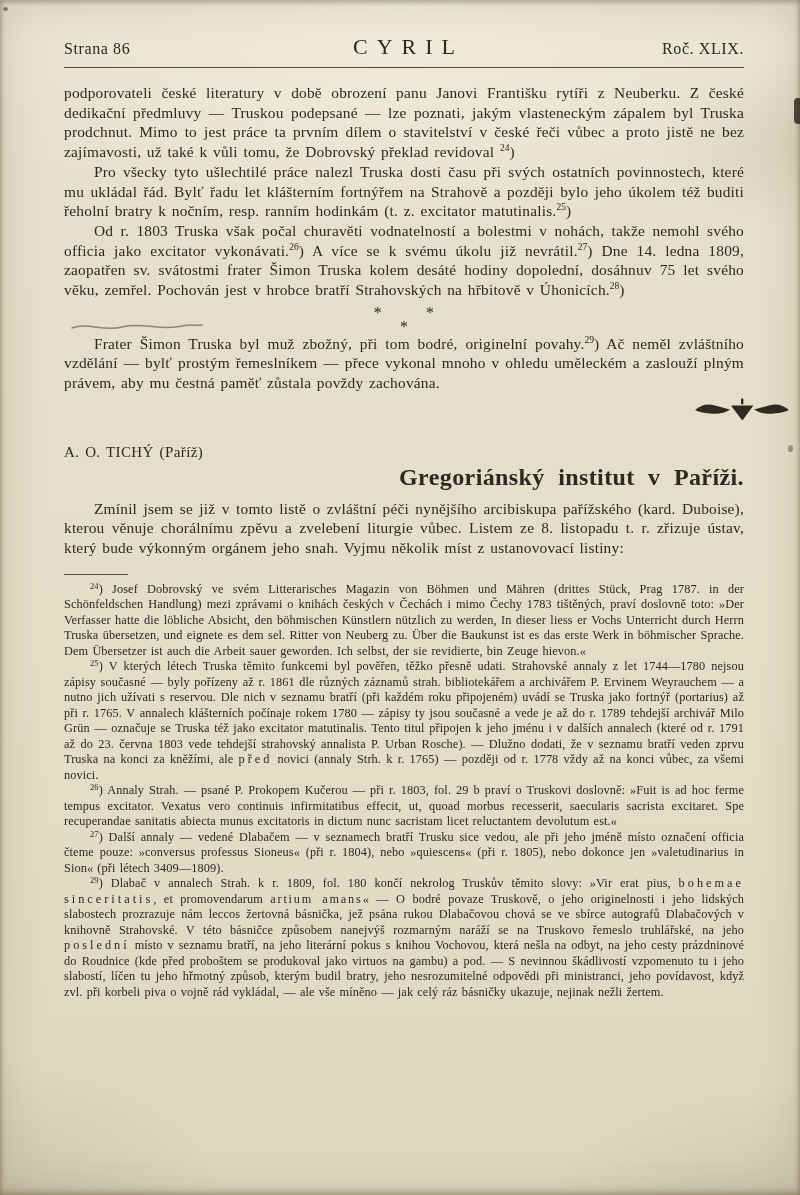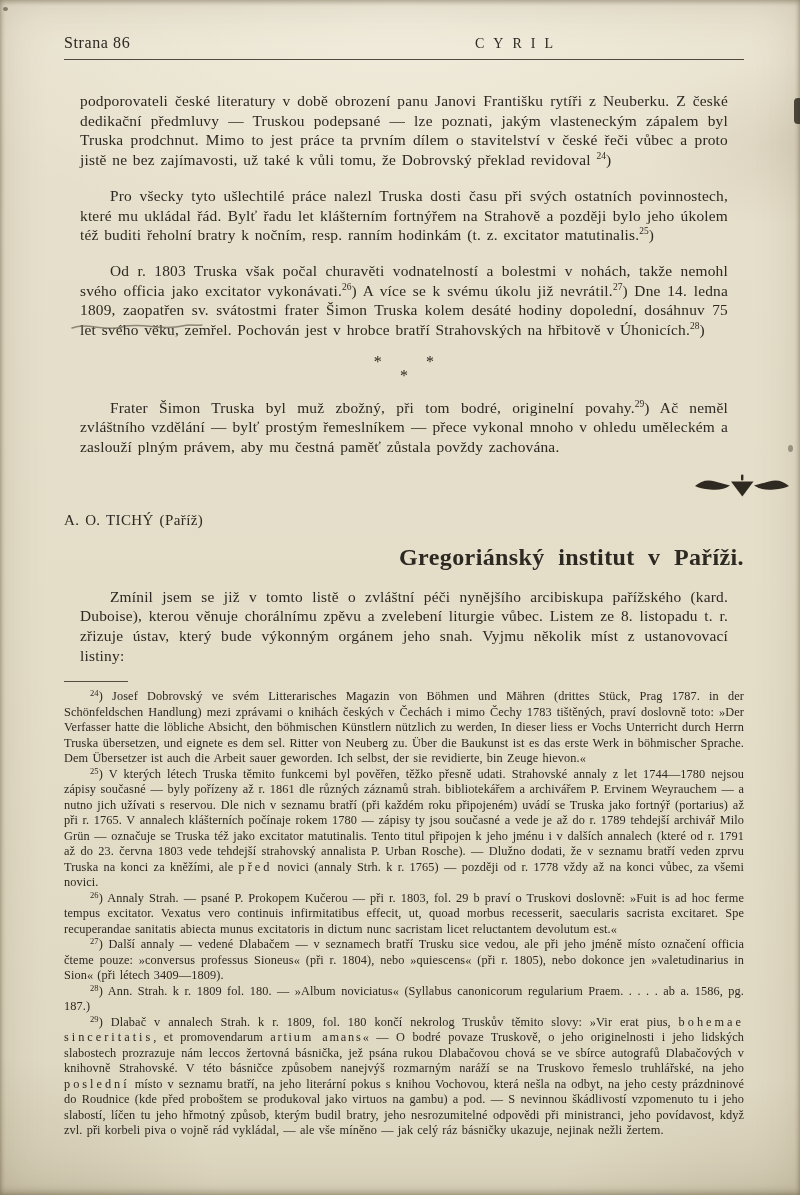--- a/index.html
+++ b/index.html
@@ -18,39 +18,39 @@
       linear-gradient(180deg,#e7e0cd 0%,#e4ddc8 55%,#ded7c0 100%);
     box-shadow:
       inset 0 0 46px rgba(95,80,48,.20),
       inset 0 0 5px rgba(70,58,32,.28),
       inset 0 3px 4px rgba(70,58,32,.18),
       inset 0 -4px 6px rgba(70,58,32,.22);
   }
   
   .hdr{display:flex;align-items:baseline;padding:34px 56px 0 64px;font-size:16px;}
   .hdr .h-left{width:220px;letter-spacing:.6px;}
-  .hdr .h-center{flex:1;text-align:center;font-size:14px;letter-spacing:9px;text-indent:9px;}
+  .hdr .h-center{flex:1;text-align:center;font-size:22px;letter-spacing:9px;text-indent:9px;}
   .hdr .h-right{width:220px;text-align:right;letter-spacing:.6px;}
   .hdr-rule{margin:7px 56px 0 64px;border-top:1.6px solid rgba(52,46,36,.85);}
   
   .main{padding:15px 56px 0 64px;text-align:justify;font-size:15.4px;line-height:19.7px;letter-spacing:.2px;word-spacing:1.6px;}
-  .bp{margin:16px;text-indent:30px;}
+  .bp{margin:0;text-indent:30px;}
   .bp.noind{text-indent:0;}
   sup.ref{font-size:9.5px;line-height:0;vertical-align:6px;letter-spacing:0;}
   
   .ast{margin:7px 0 1px;font-size:16px;line-height:12px;}
   .ast .r1{text-align:center;}
   .ast .r1 .a1{margin-right:44px;}
   .ast .r2{text-align:center;margin-top:2px;}
   
   .fleuron-row{text-align:right;margin:4px -46px 0 0;height:26px;line-height:0;}
   .fleuron-row svg{display:inline-block;}
   
-  .byline{margin-top:12px;font-size:15px;letter-spacing:.4px;text-align:left;text-indent:0;}
-  .title{margin:12px 0 8px 0;font-size:24px;font-weight:bold;text-align:right;letter-spacing:.4px;word-spacing:7px;line-height:28px;}
+  .byline{margin-top:20px;font-size:15px;letter-spacing:.4px;text-align:left;text-indent:0;}
+  .title{margin:0 0 8px 0;font-size:24px;font-weight:bold;text-align:right;letter-spacing:.4px;word-spacing:7px;line-height:28px;}
   
   .fn-rule{width:64px;margin:16px 0 7px 64px;border-top:1.4px solid rgba(58,52,40,.85);}
   .footnotes{padding:0 56px 0 64px;font-size:12.3px;line-height:15.5px;text-align:justify;letter-spacing:.1px;word-spacing:1px;}
   .footnotes p{margin:0;text-indent:26px;}
   sup.fn-num{font-size:8.5px;line-height:0;vertical-align:4px;}
   .sp{letter-spacing:3px;}
   .sp2{letter-spacing:1.8px;margin-top:24px;}
   
   .squiggle{position:absolute;left:70px;top:320px;opacity:.75;}
   .edge-mark{position:absolute;right:0;top:98px;width:6px;height:26px;background:#332d23;border-radius:4px 0 0 4px;opacity:.85;}
@@ -58,20 +58,21 @@
   .speck-b{position:absolute;right:7px;top:445px;width:5px;height:7px;background:#57503f;border-radius:50%;opacity:.5;}
 </style>
 </head>
 <body>
 
 <div class="page">
 
   <div class="hdr">
     <span class="h-left">Strana 86</span>
     <span class="h-center">CYRIL</span>
+    <span class="h-right">Roč. XLIX.</span>
   </div>
   <div class="hdr-rule"></div>
 
   <div class="main">
 
     <p class="bp noind"><span>podporovateli české literatury v době obrození panu Janovi Františku rytíři z Neuberku. Z české dedikační předmluvy — Truskou podepsané — lze poznati, jakým vlasteneckým zápalem byl Truska prodchnut. Mimo to jest práce ta prvním dílem o stavitelství v české řeči vůbec a proto jistě ne bez zajímavosti, už také k vůli tomu, že Dobrovský překlad revidoval </span><sup class="ref">24</sup><span>)</span></p>
 
     <p class="bp"><span>Pro všecky tyto ušlechtilé práce nalezl Truska dosti času při svých ostatních povinnostech, které mu ukládal řád. Bylť řadu let klášterním fortnýřem na Strahově a později bylo jeho úkolem též buditi řeholní bratry k nočním, resp. ranním hodinkám (t. z. excitator matutinalis.</span><sup class="ref">25</sup><span>)</span></p>
 
     <p class="bp"><span>Od r. 1803 Truska však počal churavěti vodnatelností a bolestmi v nohách, takže nemohl svého officia jako excitator vykonávati.</span><sup class="ref">26</sup><span>) A více se k svému úkolu již nevrátil.</span><sup class="ref">27</sup><span>) Dne 14. ledna 1809, zaopatřen sv. svátostmi frater Šimon Truska kolem desáté hodiny dopolední, dosáhnuv 75 let svého věku, zemřel. Pochován jest v hrobce bratří Strahovských na hřbitově v Úhonicích.</span><sup class="ref">28</sup><span>)</span></p>
@@ -104,21 +105,20 @@
 
   <div class="footnotes">
     <p><sup class="fn-num">24</sup><span>) Josef Dobrovský ve svém Litterarisches Magazin von Böhmen und Mähren (drittes Stück, Prag 1787. in der Schönfeldschen Handlung) mezi zprávami o knihách českých v Čechách i mimo Čechy 1783 tištěných, praví doslovně toto: »Der Verfasser hatte die löbliche Absicht, den böhmischen Künstlern nützlich zu werden, In dieser liess er Vochs Unterricht durch Herrn Truska übersetzen, und eignete es dem sel. Ritter von Neuberg zu. Über die Baukunst ist es das erste Werk in böhmischer Sprache. Dem Übersetzer ist auch die Arbeit sauer geworden. Ich selbst, der sie revidierte, bin Zeuge hievon.«</span></p>
 
     <p><sup class="fn-num">25</sup><span>) V kterých létech Truska těmito funkcemi byl pověřen, těžko přesně udati. Strahovské annaly z let 1744—1780 nejsou zápisy současné — byly pořízeny až r. 1861 dle různých záznamů strah. bibliotekářem a archivářem P. Ervinem Weyrauchem — a nutno jich užívati s reservou. Dle nich v seznamu bratří (při každém roku připojeném) uvádí se Truska jako fortnýř (portarius) až při r. 1765. V annalech klášterních počínaje rokem 1780 — zápisy ty jsou současné a vede je až do r. 1789 tehdejší archivář Milo Grün — označuje se Truska též jako excitator matutinalis. Tento titul připojen k jeho jménu i v dalších annalech (které od r. 1791 až do 23. června 1803 vede tehdejší strahovský annalista P. Urban Rosche). — Dlužno dodati, že v seznamu bratří veden zprvu Truska na konci za kněžími, ale </span><span class="sp">před</span><span> novici (annaly Strh. k r. 1765) — později od r. 1778 vždy až na konci vůbec, za všemi novici.</span></p>
 
     <p><sup class="fn-num">26</sup><span>) Annaly Strah. — psané P. Prokopem Kučerou — při r. 1803, fol. 29 b praví o Truskovi doslovně: »Fuit is ad hoc ferme tempus excitator. Vexatus vero continuis infirmitatibus effecit, ut, quoad morbus recesserit, saecularis sacrista excitaret. Spe recuperandae sanitatis abiecta munus excitatoris in dictum nunc sacristam licet reluctantem devolutum est.«</span></p>
 
     <p><sup class="fn-num">27</sup><span>) Další annaly — vedené Dlabačem — v seznamech bratří Trusku sice vedou, ale při jeho jméně místo označení officia čteme pouze: »conversus professus Sioneus« (při r. 1804), nebo »quiescens« (při r. 1805), nebo dokonce jen »valetudinarius in Sion« (při létech 3409—1809).</span></p>
 
-    <p><sup class="fn-num">28</sup><span>) Ann. Strah. k r. 1809 fol. 180. — »Album noviciatus« (Syllabus canonicorum regularium Praem. . . . . ab a. 1586, pg. 187.)</span></p>
 
     <p><sup class="fn-num">29</sup><span>) Dlabač v annalech Strah. k r. 1809, fol. 180 končí nekrolog Truskův těmito slovy: »Vir erat pius, </span><span class="sp">bohemae sinceritatis</span><span>, et promovendarum </span><span class="sp2">artium amans</span><span>« — O bodré povaze Truskově, o jeho originelnosti i jeho lidských slabostech prozrazuje nám leccos žertovná básnička, jež psána rukou Dlabačovou chová se ve sbírce autografů Dlabačových v knihovně Strahovské. V této básničce způsobem nanejvýš rozmarným naráží se na Truskovo řemeslo truhlářské, na jeho </span><span class="sp">poslední</span><span> místo v seznamu bratří, na jeho literární pokus s knihou Vochovou, která nešla na odbyt, na jeho cesty prázdninové do Roudnice (kde před proboštem se produkoval jako virtuos na gambu) a pod. — S nevinnou škádlivostí vzpomenuto tu i jeho slabostí, líčen tu jeho hřmotný způsob, kterým budil bratry, jeho nesrozumitelné odpovědi při ministranci, jeho povídavost, když zvl. při korbeli piva o vojně rád vykládal, — ale vše míněno — jak celý ráz básničky ukazuje, nejinak nežli žertem.</span></p>
   </div>
 
   <svg class="squiggle" width="134" height="14" viewBox="0 0 134 14" xmlns="http://www.w3.org/2000/svg">
     <path d="M2,8 C18,2 34,12 52,7 C72,2 92,11 112,6 C120,4 128,6 132,5" fill="none" stroke="#6e695b" stroke-width="1.5" stroke-linecap="round"></path>
   </svg>
 
   <div class="edge-mark"></div>
   <div class="speck-a"></div>

